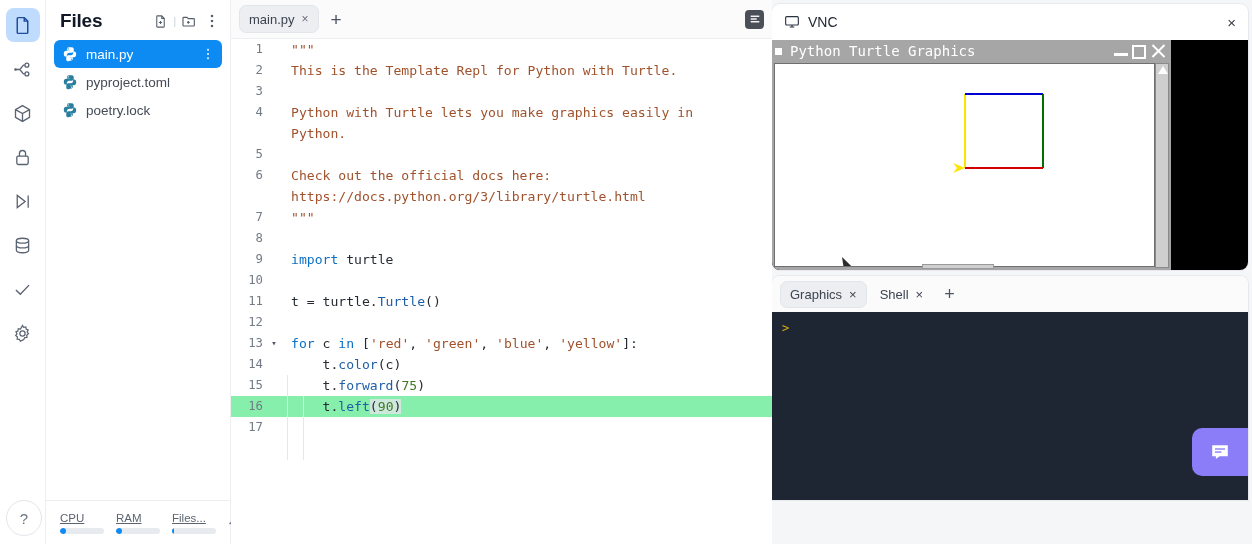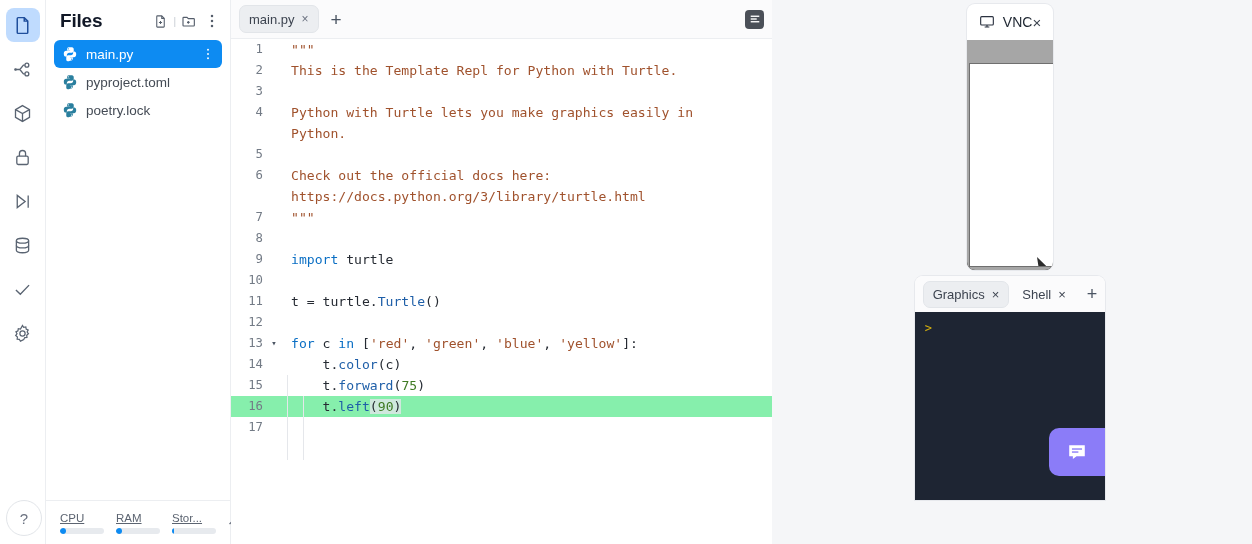--- a/index.html
+++ b/index.html
@@ -93,21 +93,21 @@
   .s{color:#a0522d;}
   .n{color:#3f7a23;}
   .f{color:#1f5fa8;}
   .cm{color:#a0522d;}
   .bm{background:#cfe8dd;}
   .indent-guide{
     position:absolute;width:1px;background:#e5e7eb;
   }
 
   
-  .right{width:480px;height:504px;background:#f5f6f8;display:flex;flex-direction:column;box-sizing:border-box;padding:4px 4px 4px 0;align-items:center;}
+  .right{width:480px;height:504px;background:#f5f6f8;display:flex;flex-direction:column;box-sizing:border-box;padding:4px 4px 4px 0;}
   .vnc-card{
     background:#ffffff;border-radius:8px;overflow:hidden;height:266px;
     display:flex;flex-direction:column;box-shadow:0 0 0 1px #e7e9ed;
   }
   .vnc-head{height:36px;display:flex;align-items:center;padding:0 12px;box-sizing:border-box;}
   .vnc-title{display:flex;align-items:center;gap:8px;font-size:14px;color:#222a35;}
   .vnc-x{margin-left:auto;color:#3c434e;font-size:15px;cursor:pointer;}
   .vnc-body{flex:1;background:#000000;position:relative;overflow:hidden;}
   .tk-win{position:absolute;left:0;top:0;width:399px;height:230px;background:#a6a6a6;}
   .tk-title{
@@ -287,21 +287,21 @@
             <div class="meter-fill" style="width:14%"></div>
           </div>
       </div>
       <div class="meter">
         <div class="meter-label">RAM</div>
         <div class="meter-track">
             <div class="meter-fill" style="width:14%"></div>
           </div>
       </div>
       <div class="meter">
-        <div class="meter-label">Stor...</div>
+        <div class="meter-label">Files...</div>
         <div class="meter-track">
             <div class="meter-fill" style="width:5%"></div>
           </div>
       </div>
       <div class="chev-up">
         <svg width="14" height="10" viewBox="0 0 14 10" fill="none" stroke="currentColor" stroke-width="1.4">
             <path d="M1.5 7L7 2.2 12.5 7"></path>
           </svg>
       </div>
     </div>
@@ -341,20 +341,29 @@
           <svg width="16" height="16" viewBox="0 0 24 24" fill="none" stroke="#2b3240" stroke-width="1.7">
             <rect x="2.5" y="4" width="19" height="12.5" rx="1.5"></rect>
               <path d="M12 16.5v3M8.5 19.5h7"></path>
           </svg>
           <span>VNC</span>
         </div>
         <span class="vnc-x">×</span>
       </div>
       <div class="vnc-body">
         <div class="tk-win">
+          <div class="tk-title">
+            <span class="tk-sq"></span>
+            <span>Python Turtle Graphics</span>
+            <span class="tk-ctrls">
+              <span class="tk-min"></span>
+              <span class="tk-max"></span>
+              <span class="tk-close"></span>
+            </span>
+          </div>
           <div class="tk-canvas">
             <svg width="379" height="202" viewBox="0 0 379 202">
 
               <line x1="190" y1="104" x2="190" y2="30" stroke="#ffe400" stroke-width="2"></line>
               <line x1="190" y1="30" x2="268" y2="30" stroke="#0000d0" stroke-width="2"></line>
               <line x1="268" y1="30" x2="268" y2="104" stroke="#007000" stroke-width="2"></line>
               <line x1="268" y1="104" x2="190" y2="104" stroke="#d00000" stroke-width="2"></line>
               <polygon points="190,104 178,99 182,104 178,109" fill="#ffe400"></polygon>
             </svg>
             <svg class="cursor-arrow" width="12" height="17" viewBox="0 0 12 17">

